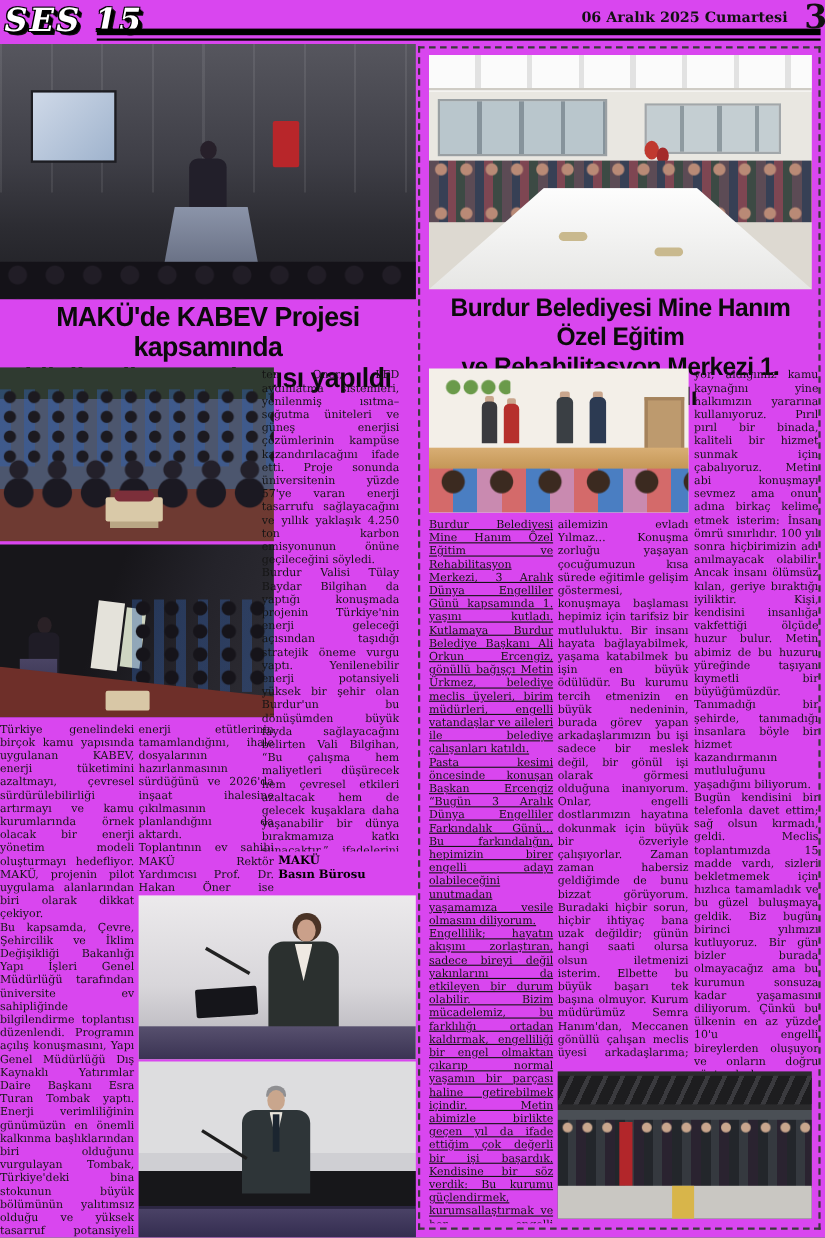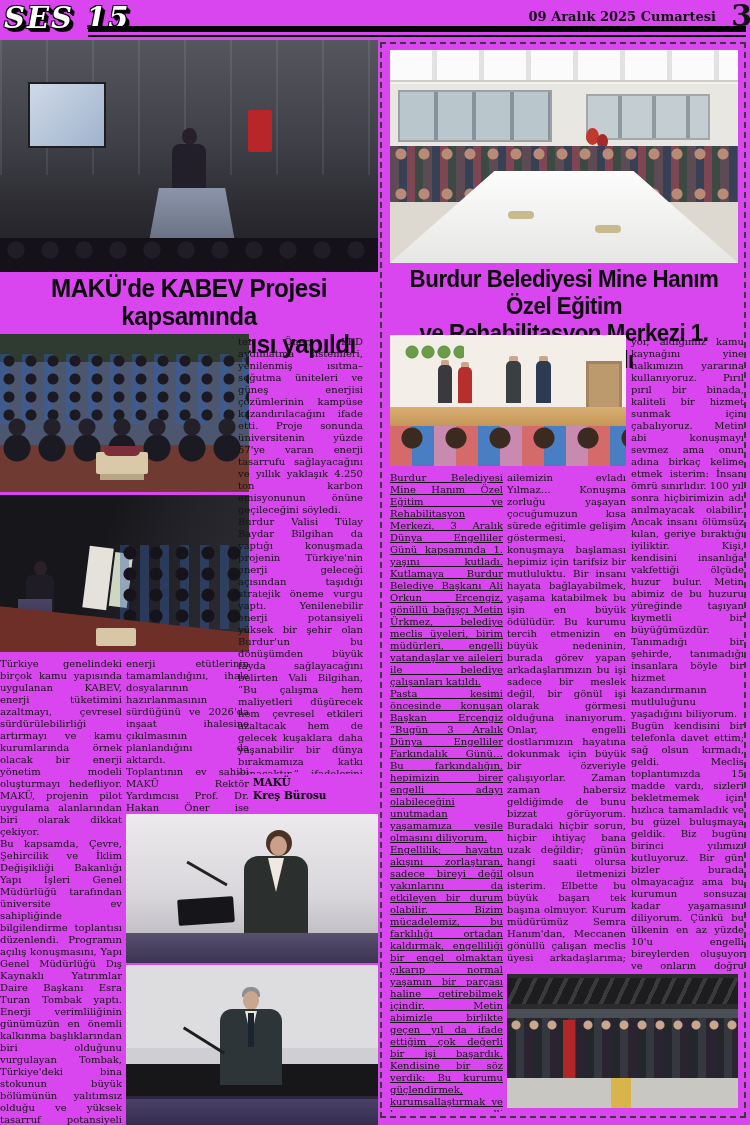--- a/index.html
+++ b/index.html
@@ -33,21 +33,21 @@
   .ph{position:absolute;}
 </style>
 </head>
 <body>
 
 <div class="page">
 
   <div class="masthead">SES 15</div>
   <div class="hbar1"></div>
   <div class="hbar2"></div>
-  <div class="hdate">09 Aralık 2025 Cumartesi</div>
+  <div class="hdate">06 Aralık 2025 Cumartesi</div>
   <div class="hpage">3</div>
 
   <div class="dashedbox"></div>
 
   <div class="photo" style="left:0;top:40px;width:378px;height:232px;background:linear-gradient(180deg,#56565e 0%,#3f3f47 45%,#2c2c32 72%,#1e1e23 100%);">
     <div class="ph" style="left:0;top:0;width:100%;height:58%;background:repeating-linear-gradient(90deg,rgba(255,255,255,0.08) 0 2px,transparent 2px 46px);"></div>
     <div class="ph" style="left:28px;top:42px;width:74px;height:62px;background:linear-gradient(135deg,#cfd9e8,#9fb3cd);border:2px solid #1d1d22;"></div>
     <div class="ph" style="left:248px;top:70px;width:24px;height:42px;background:#b8262a;border-radius:2px;"></div>
     <div class="ph" style="left:182px;top:88px;width:15px;height:17px;border-radius:50%;background:#27202a;"></div>
     <div class="ph" style="left:172px;top:104px;width:34px;height:50px;border-radius:8px 8px 0 0;background:#221f2a;"></div>
@@ -77,21 +77,21 @@
   </div>
 
   <div class="col" style="left:0;top:658px;width:122px;height:467px;">Türkiye genelindeki birçok kamu yapısında uygulanan KABEV, enerji tüketimini azaltmayı, çevresel sürdürülebilirliği artırmayı ve kamu kurumlarında örnek olacak bir enerji yönetim modeli oluşturmayı hedefliyor. MAKÜ, projenin pilot uygulama alanlarından biri olarak dikkat çekiyor.
 Bu kapsamda, Çevre, Şehircilik ve İklim Değişikliği Bakanlığı Yapı İşleri Genel Müdürlüğü tarafından üniversite ev sahipliğinde bilgilendirme toplantısı düzenlendi. Programın açılış konuşmasını, Yapı Genel Müdürlüğü Dış Kaynaklı Yatırımlar Daire Başkanı Esra Turan Tombak yaptı. Enerji verimliliğinin günümüzün en önemli kalkınma başlıklarından biri olduğunu vurgulayan Tombak, Türkiye'deki bina stokunun büyük bölümünün yalıtımsız olduğu ve yüksek tasarruf potansiyeli taşıdığına dikkat çekti. Tombak, 2019'da başlatılan KABEV Projesi ile bugüne kadar 565 kamu binasında enerji verimliliği uygulamalarının hayata geçirildiğini belirterek, “Başlangıç hedefimiz olan yüzde 20 tasarruf oranını aşarak yüzde 40'lara ulaşmış durumdayız. Projemiz yalnızca bölgemizde değil, Dünya Bankası portföyünde örnek gösterilen bir proje hâline geldi.” dedi. Burdur'daki çalışmalar için</div>
   <div class="col" style="left:126px;top:658px;width:123px;height:154px;">enerji etütlerinin tamamlandığını, ihale dosyalarının hazırlanmasının sürdüğünü ve 2026'da inşaat ihalesine çıkılmasının planlandığını da aktardı.
 Toplantının ev sahibi MAKÜ Rektör Yardımcısı Prof. Dr. Hakan Öner ise üniversitede gerçekleştirilecek dönüşümün kapsamına ilişkin bilgiler verdi. Yaklaşık 9 binanın projeye dahil edildiğini belir-</div>
   <div class="col" style="left:238px;top:336px;width:125px;height:438px;">ten Öner, LED aydınlatma sistemleri, yenilenmiş ısıtma–soğutma üniteleri ve güneş enerjisi çözümlerinin kampüse kazandırılacağını ifade etti. Proje sonunda üniversitenin yüzde 57'ye varan enerji tasarrufu sağlayacağını ve yıllık yaklaşık 4.250 ton karbon emisyonunun önüne geçileceğini söyledi.
 Burdur Valisi Tülay Baydar Bilgihan da yaptığı konuşmada projenin Türkiye'nin enerji geleceği açısından taşıdığı stratejik öneme vurgu yaptı. Yenilenebilir enerji potansiyeli yüksek bir şehir olan Burdur'un bu dönüşümden büyük fayda sağlayacağını belirten Vali Bilgihan, “Bu çalışma hem maliyetleri düşürecek hem çevresel etkileri azaltacak hem de gelecek kuşaklara daha yaşanabilir bir dünya bırakmamıza katkı sunacaktır.” ifadelerini kullandı.
 Programın devamında Çevre ve Sosyal Yönetim Çerçevesi, iş sağlığı ve güvenliği, Burdur'da belirlenen binalardaki enerji etütleri ve uygulanacak verimlilik tedbirleri konusunda uzmanlar tarafından sunumlar gerçekleştirildi. Etkinlik, MAKÜ yerleşkesinde yapılacak yenileme çalışmalarının sahada incelendiği teknik geziyle sona erdi.</div>
   <div class="byline" style="left:253px;top:776px;width:125px;">MAKÜ
-Kreş Bürosu</div>
+Basın Bürosu</div>
 
   <div class="photo" style="left:126px;top:814px;width:252px;height:149px;background:linear-gradient(180deg,#eceaec 0%,#d8d6da 55%,#c2c0c6 80%);">
     <div class="ph" style="left:140px;top:16px;width:26px;height:26px;border-radius:50%;background:#4a3326;"></div>
     <div class="ph" style="left:144px;top:22px;width:17px;height:20px;border-radius:50%;background:#caa08a;"></div>
     <div class="ph" style="left:118px;top:42px;width:64px;height:84px;border-radius:14px 14px 0 0;background:#2b302f;"></div>
     <div class="ph" style="left:142px;top:44px;width:16px;height:34px;background:#efe9e2;clip-path:polygon(0 0,100% 0,50% 100%);"></div>
     <div class="ph" style="left:52px;top:84px;width:56px;height:26px;background:#15151a;transform:rotate(-4deg);border-radius:2px;"></div>
     <div class="ph" style="left:58px;top:58px;width:46px;height:3px;background:#222;transform:rotate(30deg);"></div>
     <div class="ph" style="left:0;bottom:0;width:100%;height:30px;background:linear-gradient(180deg,#57506e,#3a3353);"></div>
   </div>

